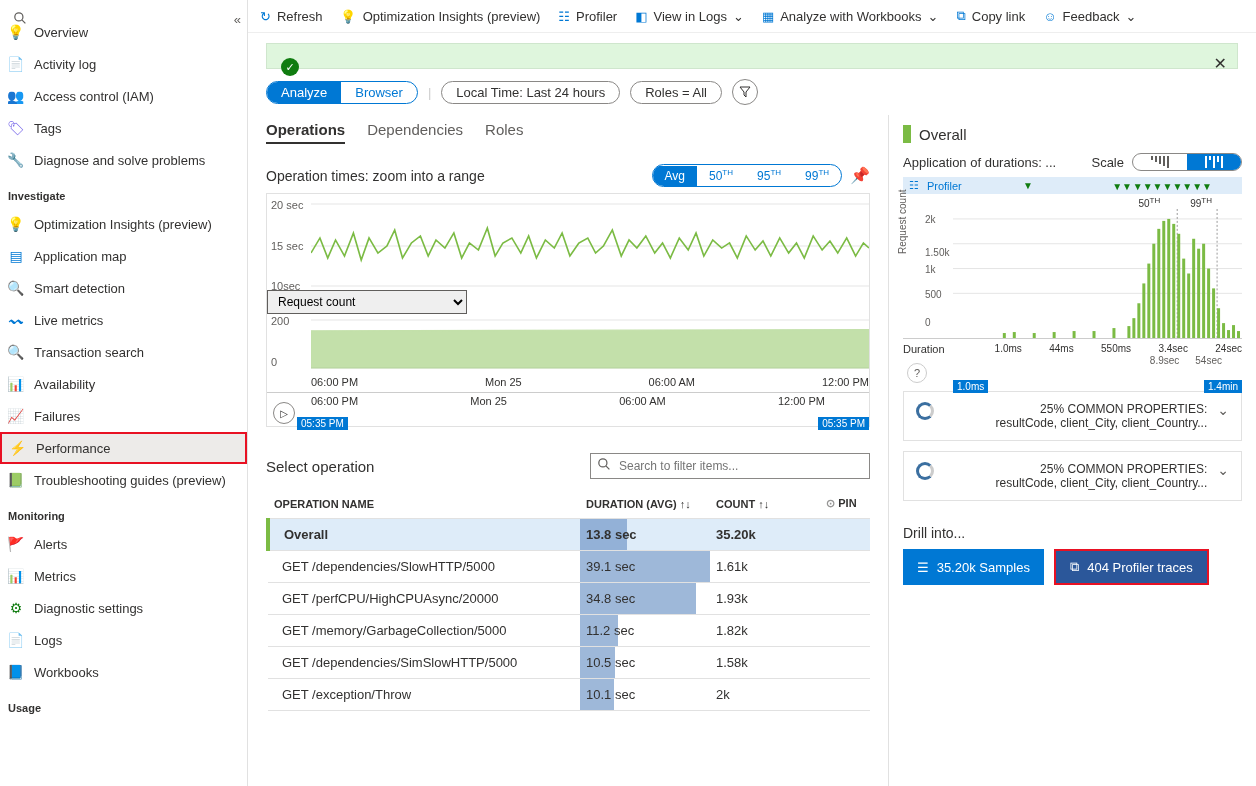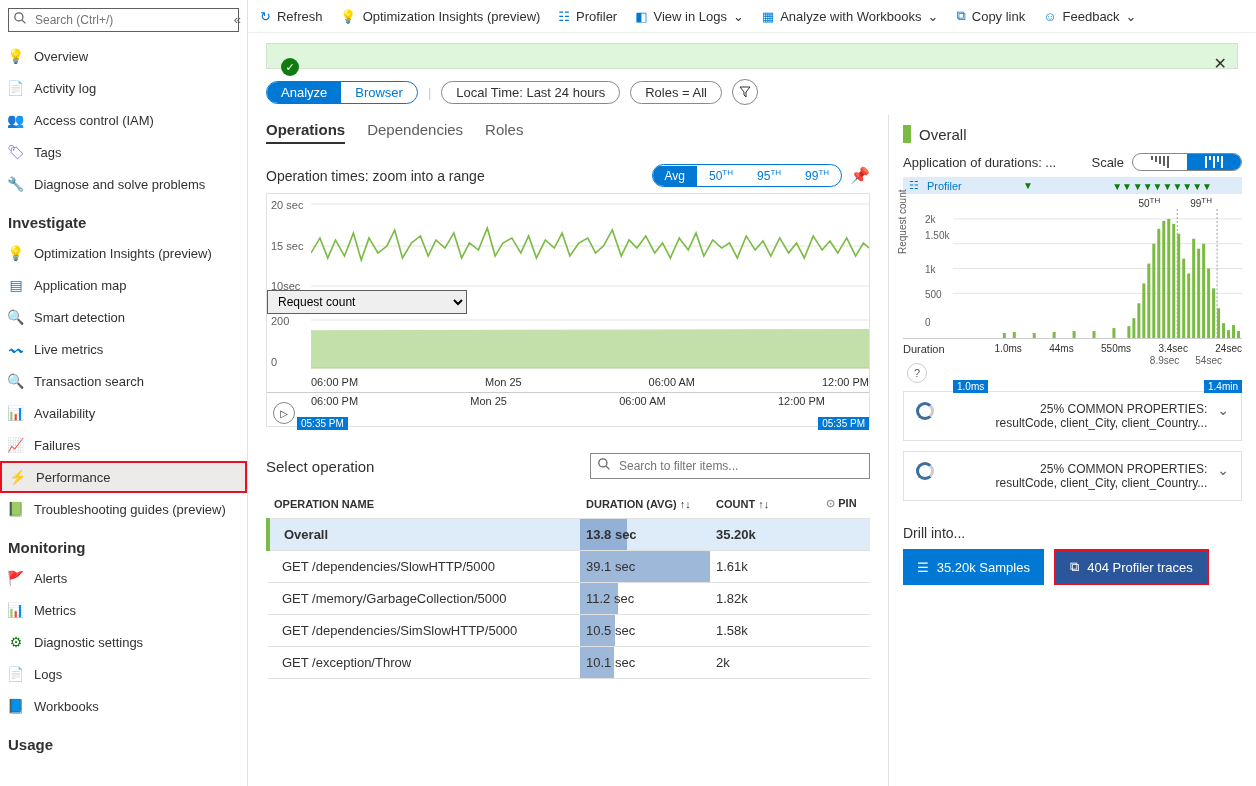--- a/index.html
+++ b/index.html
@@ -6,21 +6,21 @@
 body { font-size: 13px; color: #323130; background: #fff; overflow: hidden; }
 .root { display: flex; height: 786px; width: 1256px; }
 .sidebar { width: 248px; border-right: 1px solid #e1e1e1; display: flex; flex-direction: column; }
 .sidebar-search { padding: 8px; position: relative; }
 .sidebar-search input { width: 100%; height: 24px; padding: 2px 6px 2px 26px; border: 1px solid #605e5c; font-size: 12px; }
 .sidebar-search .search-icon { position: absolute; left: 14px; top: 12px; color: #605e5c; }
 .sidebar-collapse { position: absolute; right: 6px; top: 12px; color: #605e5c; cursor: pointer; }
 .sidebar-list { overflow-y: auto; flex: 1; }
 .nav-item { display: flex; align-items: center; height: 32px; padding: 0 8px; cursor: pointer; gap: 10px; }
 .nav-item.selected { background: #edebe9; border: 2px solid #e81123; }
-.nav-heading { padding: 14px 8px 6px 8px; font-weight: 600; font-size: 15px; }
+.nav-heading { padding: 14px 8px 6px 8px; font-weight: 600; font-size: 11px; }
 .nav-icon { width: 16px; height: 16px; display: inline-flex; align-items: center; justify-content: center; font-size: 14px; }
 .main { flex: 1; display: flex; flex-direction: column; overflow: hidden; }
 .toolbar { display: flex; align-items: center; gap: 18px; padding: 8px 12px; border-bottom: 1px solid #eee; font-size: 13px; }
 .toolbar-item { display: inline-flex; align-items: center; gap: 6px; cursor: pointer; color: #323130; }
 .toolbar-icon { color: #0078d4; }
 .banner { margin: 10px 18px; background: #dff6dd; border: 1px solid #cfe6cd; padding: 12px 36px 12px 44px; position: relative; font-size: 13px; }
 .banner .check { position: absolute; left: 14px; top: 14px; width: 18px; height: 18px; border-radius: 50%; background: #107c10; color: #fff; display: flex; align-items: center; justify-content: center; font-size: 11px; }
 .banner .close-x { position: absolute; right: 10px; top: 10px; cursor: pointer; font-size: 16px; }
 .filters { display: flex; align-items: center; gap: 10px; padding: 0 18px 10px 18px; }
 .pill-group { display: inline-flex; border: 1px solid #0078d4; border-radius: 14px; overflow: hidden; }
@@ -103,21 +103,20 @@
 <div class="root">
 
   <div class="sidebar">
     <div class="sidebar-search">
       <span class="search-icon">
         <svg width="13" height="13" viewBox="0 0 16 16">
             <circle cx="6" cy="6" r="5" fill="none" stroke="#605e5c" stroke-width="1.5"></circle>
             <line x1="10" y1="10" x2="14" y2="14" stroke="#605e5c" stroke-width="1.5"></line>
           </svg>
       </span>
-      <input placeholder="Search (Ctrl+/)" style="">
       <span class="sidebar-collapse">«</span>
     </div>
     <div class="sidebar-list">
       <div id="nav-top">
           <div class="nav-item">
             <span class="nav-icon" style="color:#0078d4">💡</span>
             <span>Overview</span>
           </div>
           <div class="nav-item">
             <span class="nav-icon" style="color:#0078d4">📄</span>
@@ -348,20 +347,26 @@
               <tr class="ops-row selected">
                 <td class="left-border" style="padding-left:14px">Overall</td>
                 <td class="dur-cell"><div class="dur-bar" style="width:36%"></div><span class="dur-text">13.8 sec</span></td>
                 <td>35.20k</td>
                 <td></td>
               </tr>
               <tr class="ops-row">
                 <td class="" style="padding-left:14px">GET /dependencies/SlowHTTP/5000</td>
                 <td class="dur-cell"><div class="dur-bar" style="width:100%"></div><span class="dur-text">39.1 sec</span></td>
                 <td>1.61k</td>
+                <td></td>
+              </tr>
+              <tr class="ops-row">
+                <td class="" style="padding-left:14px">GET /perfCPU/HighCPUAsync/20000</td>
+                <td class="dur-cell"><div class="dur-bar" style="width:89%"></div><span class="dur-text">34.8 sec</span></td>
+                <td>1.93k</td>
                 <td></td>
               </tr>
               <tr class="ops-row">
                 <td class="" style="padding-left:14px">GET /memory/GarbageCollection/5000</td>
                 <td class="dur-cell"><div class="dur-bar" style="width:29%"></div><span class="dur-text">11.2 sec</span></td>
                 <td>1.82k</td>
                 <td></td>
               </tr>
               <tr class="ops-row">
                 <td class="" style="padding-left:14px">GET /dependencies/SimSlowHTTP/5000</td>
@@ -417,21 +422,21 @@
           <span style="position:absolute;right:110px"><span class="prof-tri">▼</span><span class="prof-tri">▼</span></span>
           <span style="position:absolute;right:30px"><span class="prof-tri">▼▼▼▼▼▼▼▼</span></span>
         </div>
         <div style="display:flex;justify-content:flex-end;gap:30px;font-size:10px;padding:2px 30px 0 0">
           <span><span>50</span><span class="sup">TH</span></span>
           <span><span>99</span><span class="sup">TH</span></span>
         </div>
         <div class="hist-area">
           <div class="hist-label">Request count</div>
           <span class="hist-y" style="top:5px">2k</span>
-          <span class="hist-y" style="top:21px">1.50k</span>
+          <span class="hist-y" style="top:38px">1.50k</span>
           <span class="hist-y" style="top:55px">1k</span>
           <span class="hist-y" style="top:80px">500</span>
           <span class="hist-y" style="top:108px">0</span>
           <svg style="position:absolute;left:50px;right:0;top:0;bottom:0;width:calc(100% - 50px);height:100%" viewBox="0 0 290 130" preserveAspectRatio="none">
             <line class="grid" x1="0" y1="10" x2="290" y2="10"></line>
             <line class="grid" x1="0" y1="35" x2="290" y2="35"></line>
             <line class="grid" x1="0" y1="60" x2="290" y2="60"></line>
             <line class="grid" x1="0" y1="85" x2="290" y2="85"></line>
             <line x1="225" y1="0" x2="225" y2="130" stroke="#999" stroke-dasharray="2,2"></line>
             <line x1="265" y1="0" x2="265" y2="130" stroke="#999" stroke-dasharray="2,2"></line>

